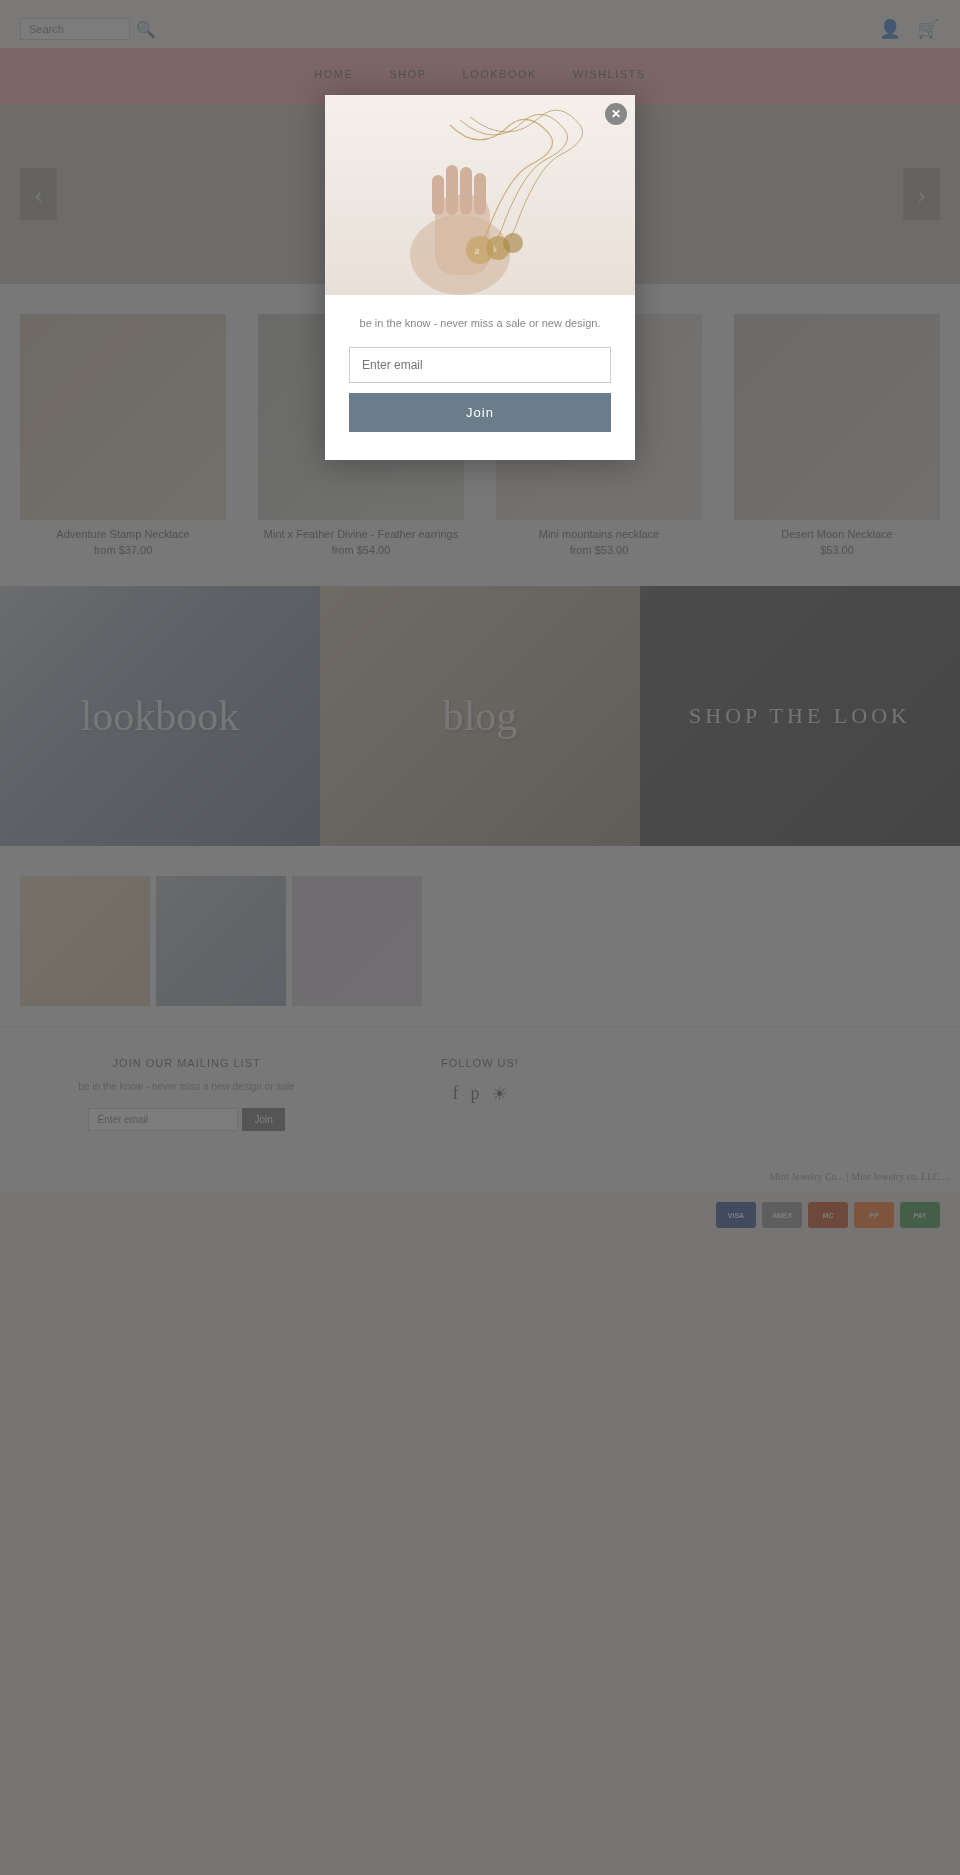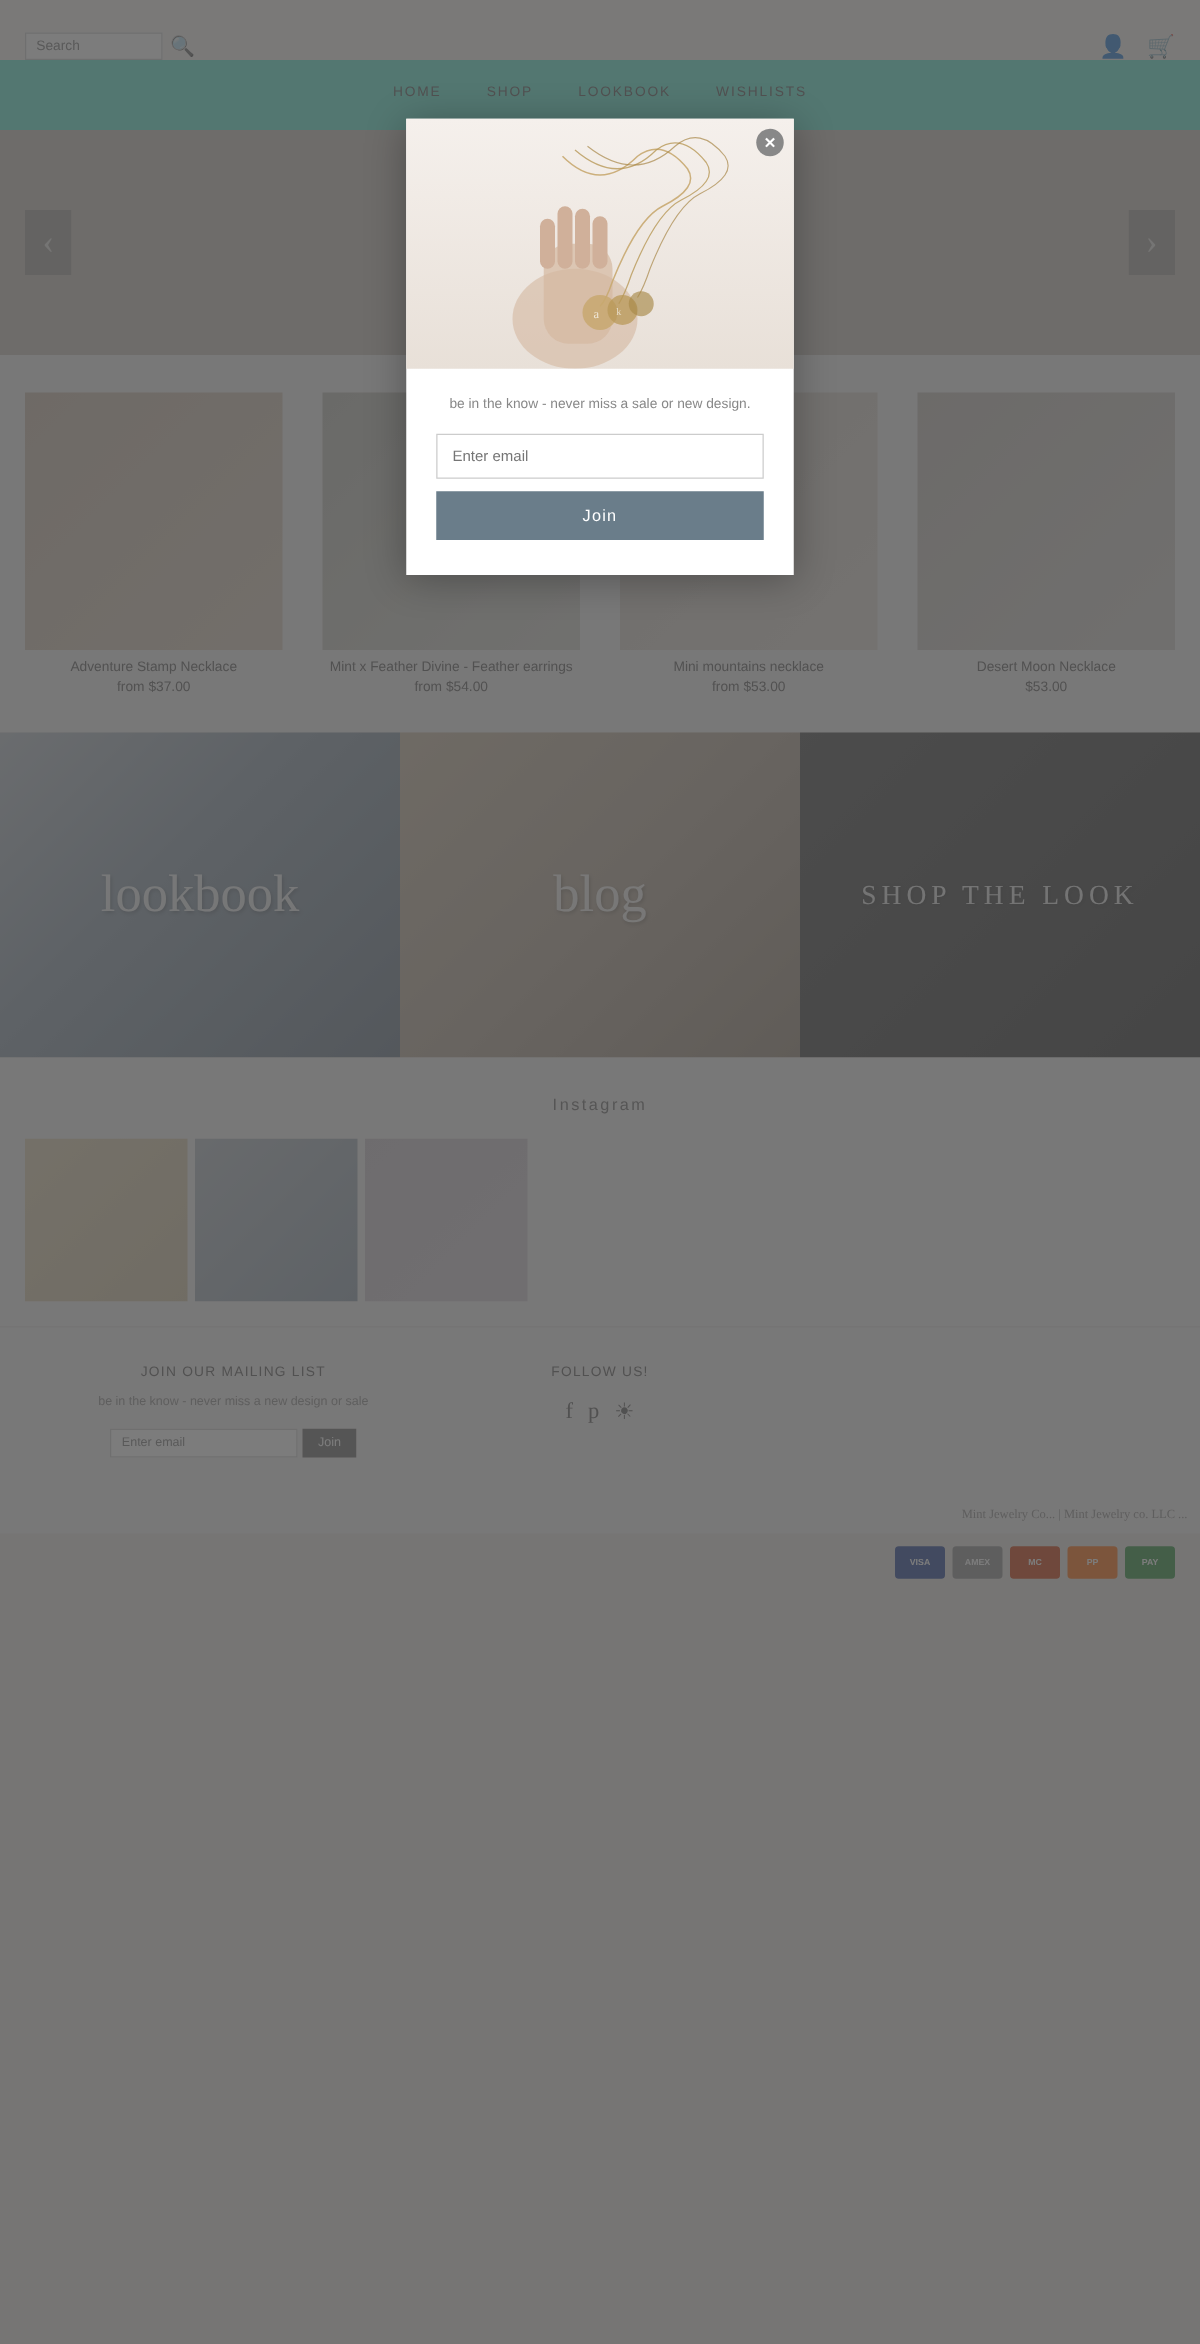--- a/index.html
+++ b/index.html
@@ -27,23 +27,23 @@
       min-height: 1875px;
       background: #e8e4e0;
       z-index: 1;
     }
 
     
     .header {
       background: #f5f3f0;
       height: 48px;
       display: flex;
-      align-items: flex-end;
+      align-items: flex-start;
       justify-content: space-between;
-      padding: 0 20px;
+      padding: 18px 20px;
       position: relative;
       z-index: 2;
     }
     .search-area {
       display: flex;
       align-items: center;
       gap: 6px;
     }
     .search-input {
       border: 1px solid #ccc;
@@ -59,21 +59,21 @@
       align-items: center;
     }
     .header-icon {
       font-size: 18px;
       color: #666;
       cursor: pointer;
     }
 
     
     .nav {
-      background: #5eead4;
+      background: #fca5a5;
       display: flex;
       justify-content: center;
       gap: 0;
       padding: 12px 0 16px;
       position: relative;
       z-index: 2;
     }
     .nav-item {
       font-size: 11px;
       letter-spacing: 1.5px;
@@ -520,21 +520,20 @@
   </div>
   <div class="panel panel-blog">
     <span class="panel-text">blog</span>
   </div>
   <div class="panel panel-shop">
     <span class="panel-text panel-text-serif">SHOP The LOOK</span>
   </div>
 </div>
 
 <div class="instagram-section">
-  <div class="instagram-title">Instagram</div>
   <div class="instagram-grid">
     <div class="insta-img insta1"></div>
     <div class="insta-img insta2"></div>
     <div class="insta-img insta3"></div>
   </div>
 </div>
 
 <div class="footer">
 
   <div class="footer-col footer-mailing">

